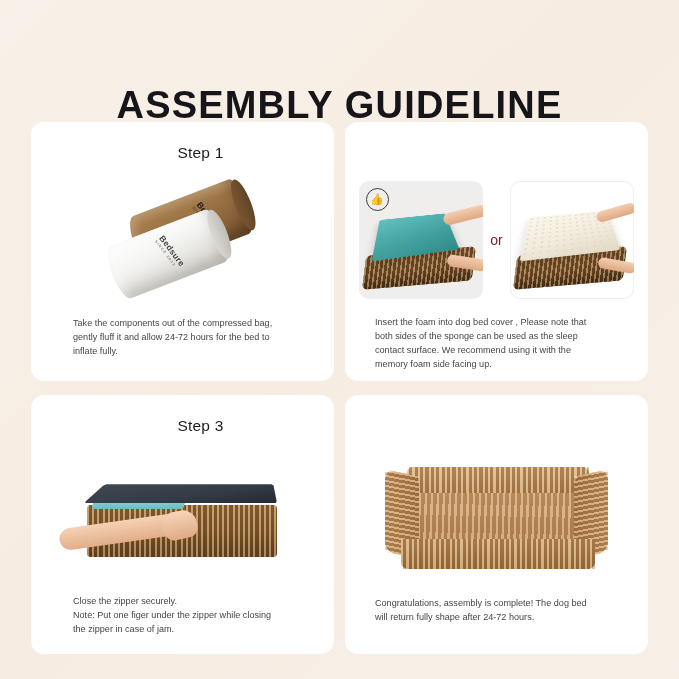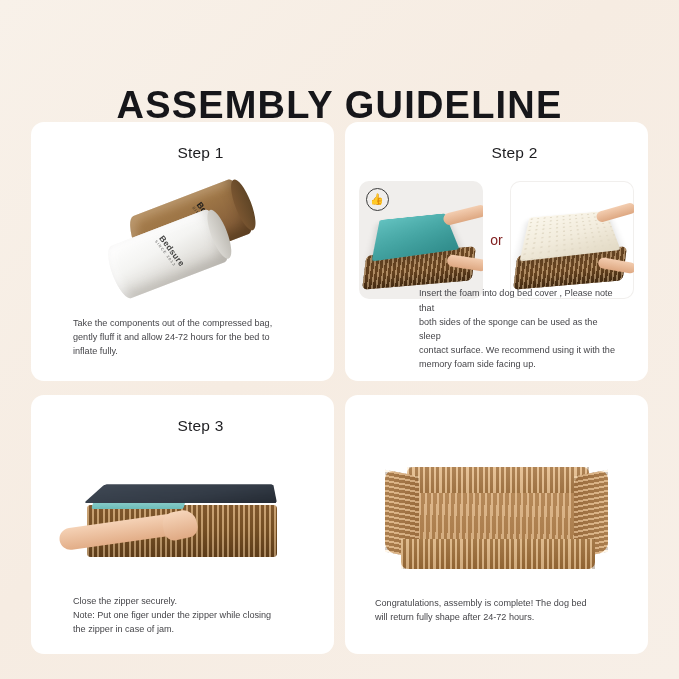--- a/index.html
+++ b/index.html
@@ -61,21 +61,21 @@
   .caption {
     position: absolute;
     left: 42px;
     right: 20px;
     font-size: 9.1px;
     line-height: 1.55;
     color: #46464a;
     white-space: pre-line;
   }
   .cap1 { bottom: 23px; }
-  .cap2 { bottom: 10px; left: 30px; right: 33px; margin-left: 44px; }
+  .cap2 { bottom: 10px; left: 30px; right: 33px; }
   .cap3 { bottom: 18px; }
   .cap4 { bottom: 30px; left: 30px; right: 6px; }
 
   
   .art1 { position: absolute; top: 52px; left: 0; width: 303px; height: 140px; }
   .roll {
     position: absolute;
     border-radius: 13px / 40px;
   }
   .roll-brown {
@@ -300,21 +300,20 @@
           </div>
         </div>
       </div>
 
       <div class="caption cap1">Take the components out of the compressed bag,
 gently fluff it and allow 24-72 hours for the bed to
 inflate fully.</div>
     </div>
 
     <div class="card">
-      <div class="step-title">Step 2</div>
 
       <div class="art2">
 
         <div class="subpanel sub-left">
           <div class="thumb-badge">👍</div>
           <div class="bed-base">
             <div class="ribs"></div>
           </div>
           <div class="foam-teal"></div>
           <div class="hand h2a"></div>

